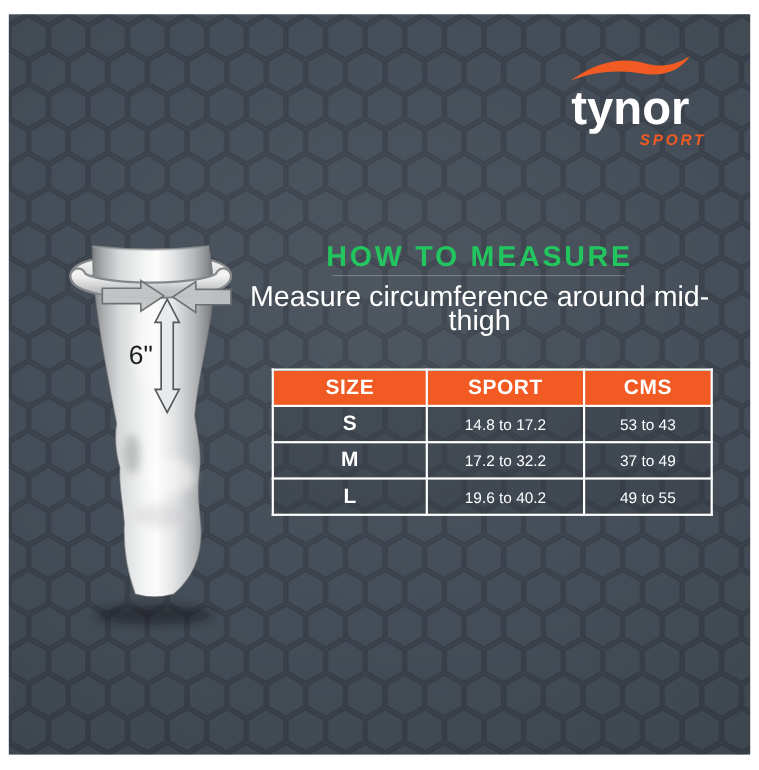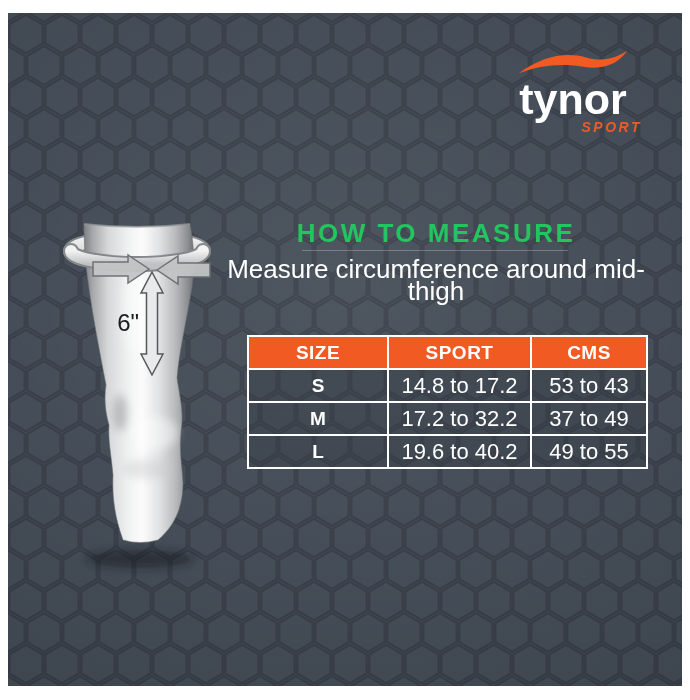--- a/index.html
+++ b/index.html
@@ -53,21 +53,21 @@
   }
   .size-table th,.size-table td{
     border:2px solid #ffffff;text-align:center;vertical-align:middle;
     padding:0;overflow:hidden;white-space:nowrap;
   }
   .size-table th{
     background:#F15A22;color:#ffffff;font-size:19px;font-weight:bold;
     height:31px;letter-spacing:0.5px;
   }
   .size-table td{
-    background:rgba(52,58,66,0.35);color:#ffffff;font-size:22px;height:31px;
+    background:rgba(52,58,66,0.35);color:#ffffff;font-size:14px;height:31px;
   }
   .size-table td.size-col{font-weight:bold;font-size:19px;}
   .col-size{width:140px;}.col-inches{width:143px;}.col-cms{width:116px;}
 
   
   .leg-svg{position:absolute;left:0;top:0;width:674px;height:673px;display:block;}
 </style>
 </head>
 <body>
 

